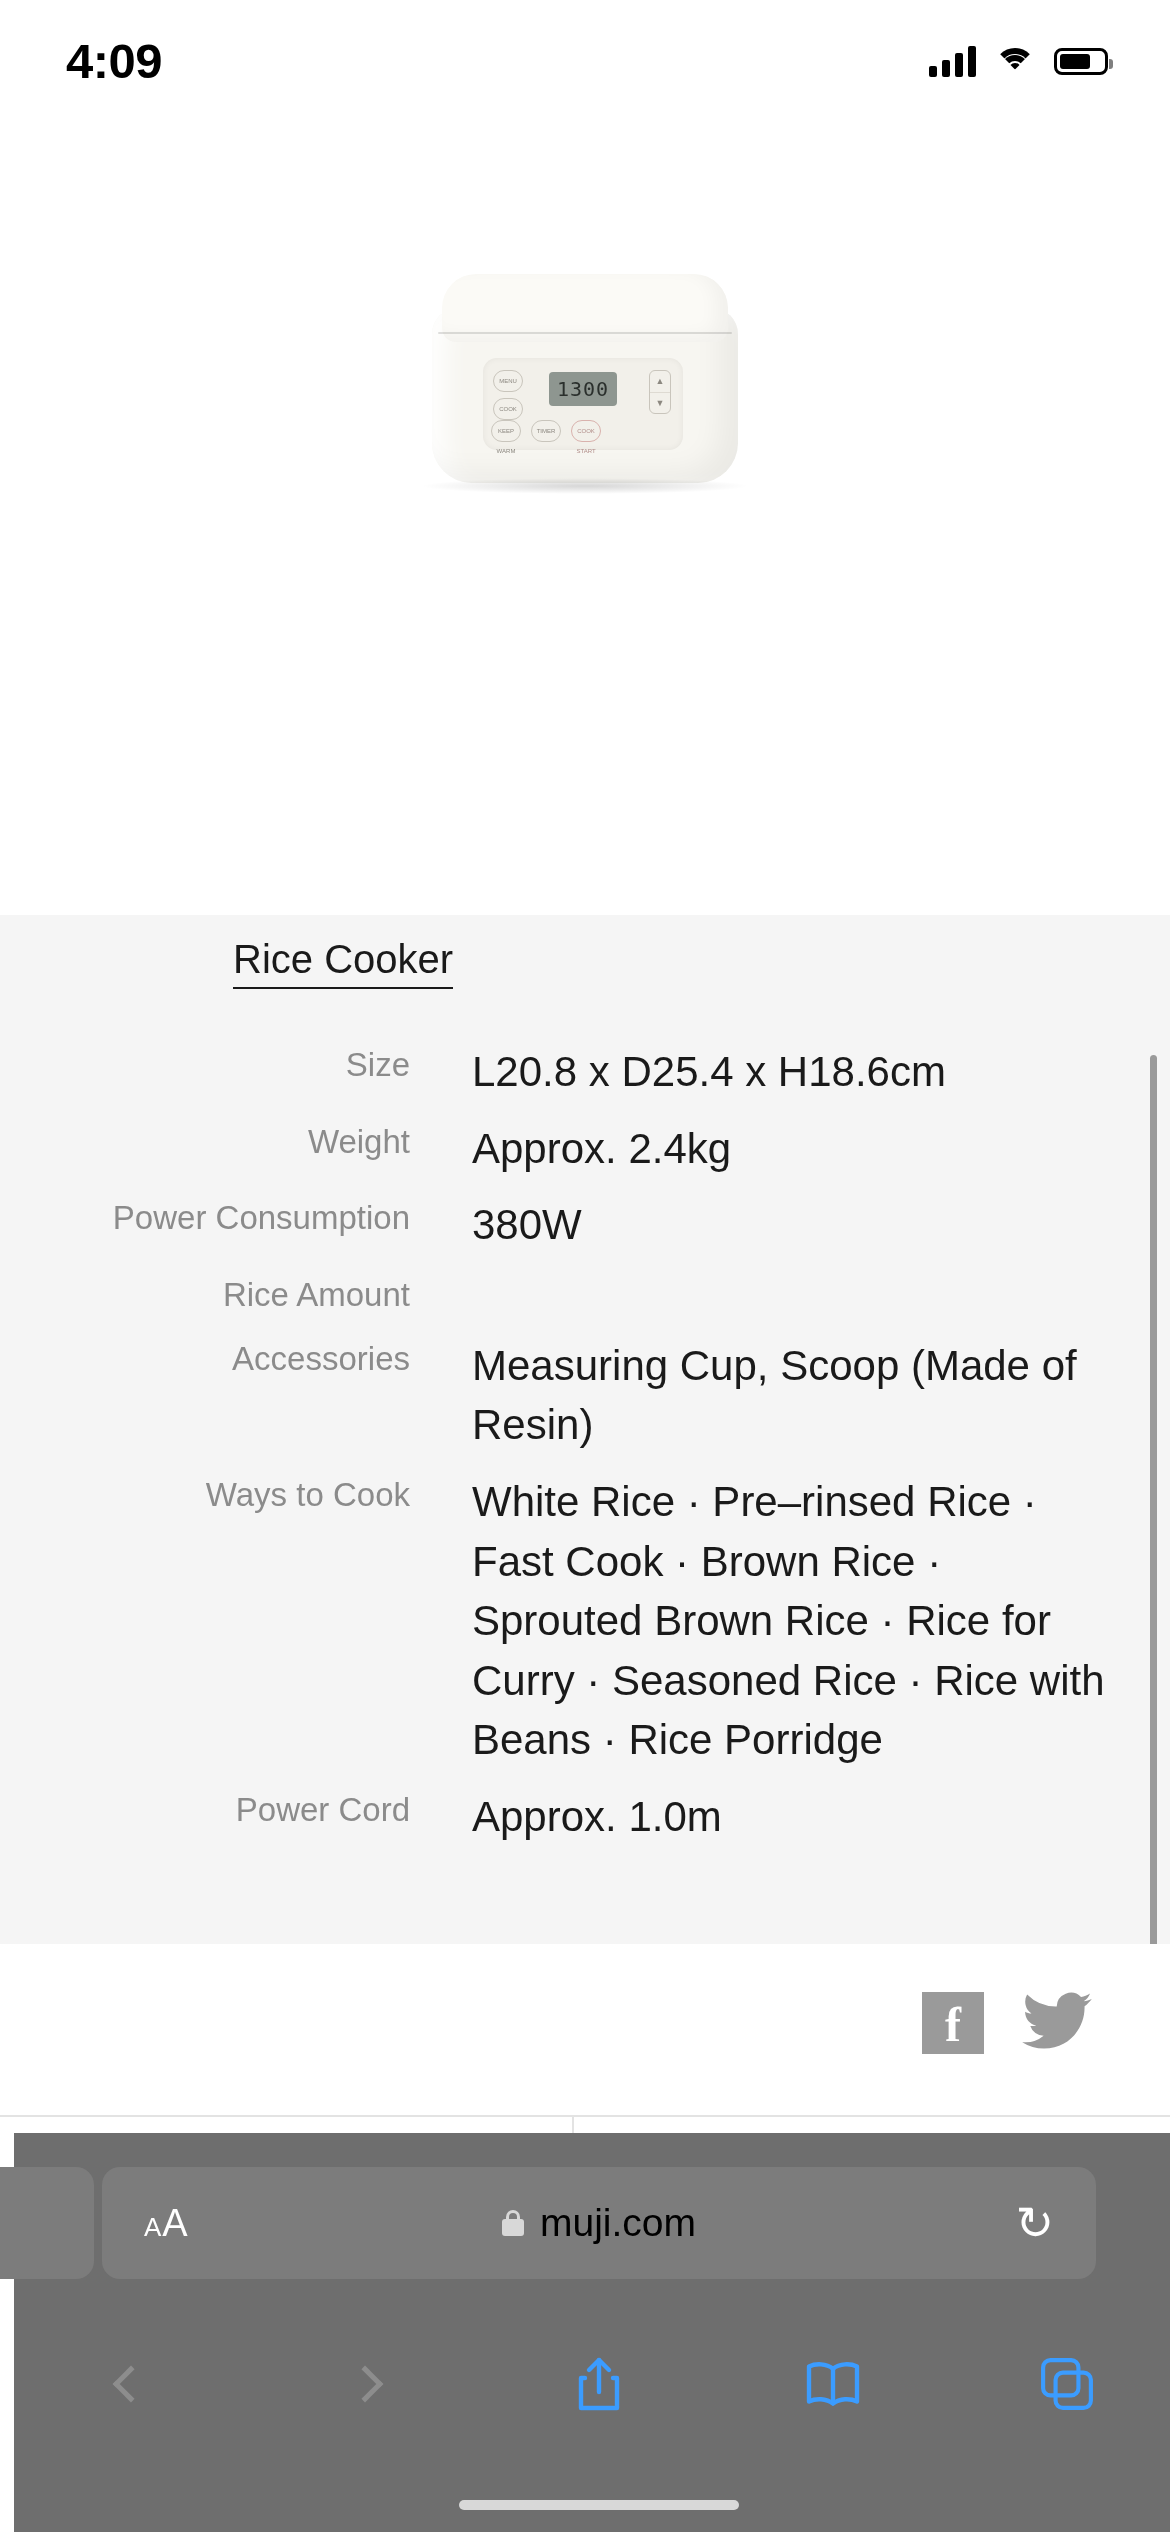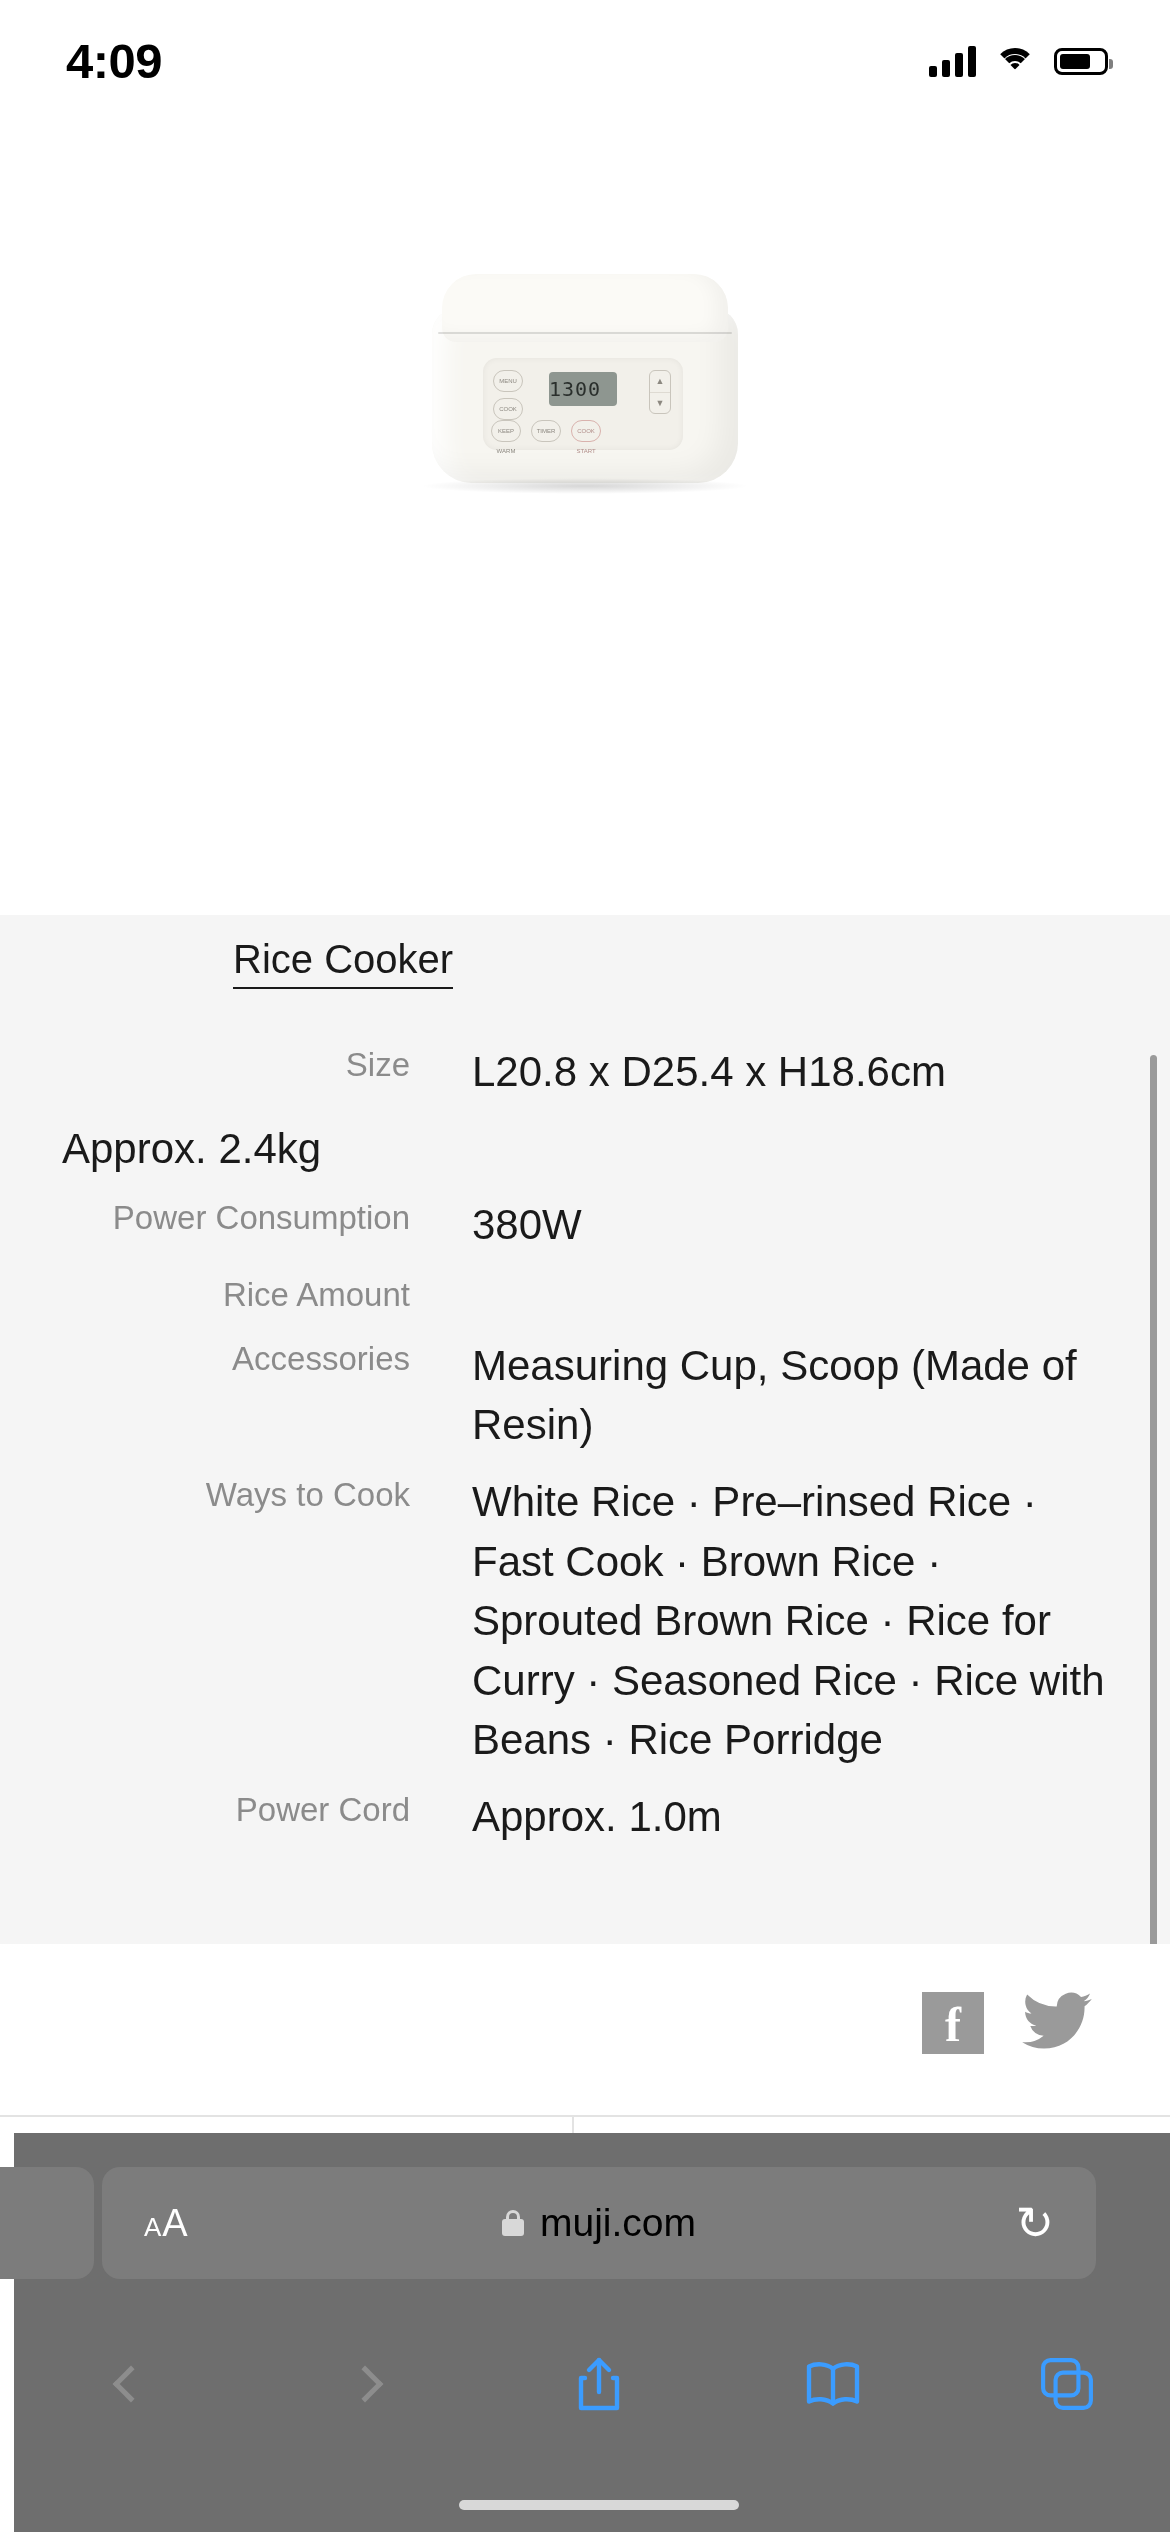--- a/index.html
+++ b/index.html
@@ -127,21 +127,21 @@
   .lcd {
     position: absolute;
     top: 14px; left: 66px;
     width: 68px; height: 34px;
     background: #8e9690;
     border-radius: 4px;
     color: #2a2f2c;
     font-family: "DejaVu Sans Mono", monospace;
     font-size: 20px;
     line-height: 34px;
-    text-align: left;
+    text-align: center;
     letter-spacing: 1px;
   }
   .pbtn {
     position: absolute;
     width: 30px; height: 22px;
     border: 1.5px solid #c9c5bc;
     border-radius: 11px;
     font-size: 6px;
     color: #8c8880;
     text-align: center;
@@ -426,20 +426,21 @@
   </div>
 
   <div class="spec-panel">
     <div class="spec-title">Rice Cooker</div>
     <div class="spec-table">
       <div class="spec-row">
         <div class="spec-label">Size</div>
         <div class="spec-value">L20.8 x D25.4 x H18.6cm</div>
       </div>
       <div class="spec-row">
+        <div class="spec-label">Weight</div>
         <div class="spec-value">Approx. 2.4kg</div>
       </div>
       <div class="spec-row">
         <div class="spec-label">Power Consumption</div>
         <div class="spec-value">380W</div>
       </div>
       <div class="spec-row">
         <div class="spec-label">Rice Amount</div>
       </div>
       <div class="spec-row">

